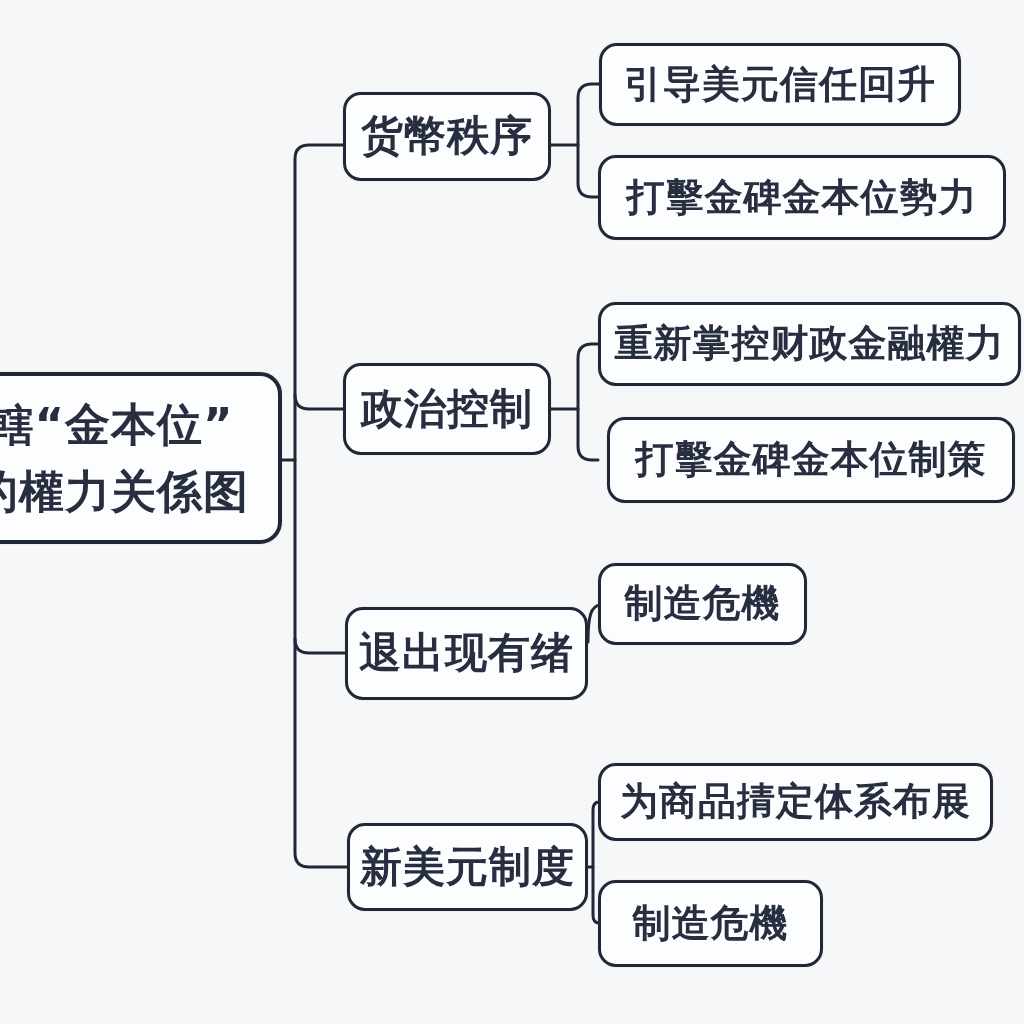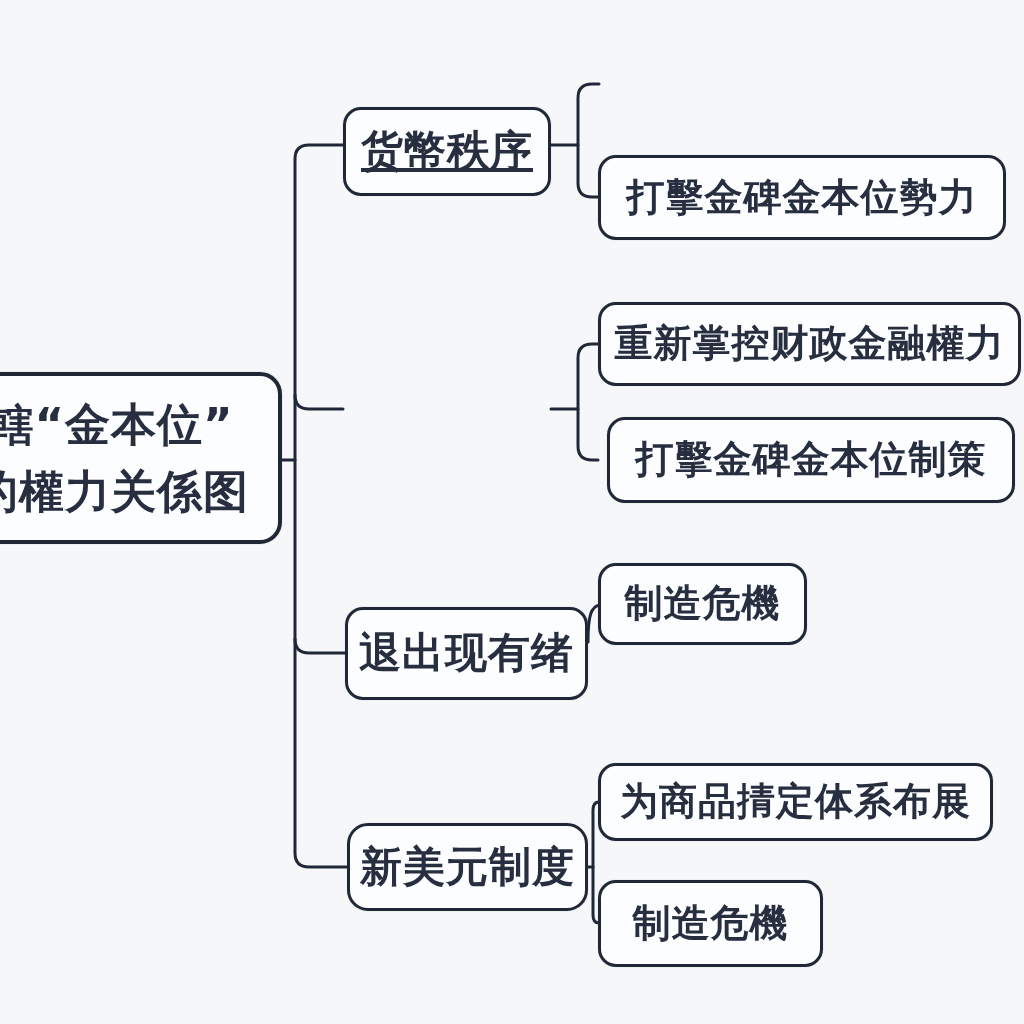--- a/index.html
+++ b/index.html
@@ -25,24 +25,24 @@
     box-shadow:0 0 0 1px rgba(32,40,56,0.04);
   }
   .node.root{border-width:4px;border-radius:22px;font-size:45px;line-height:1.5;}
   .node.mid{font-size:42px;}
   .node.leaf{font-size:38px;}
 
   
   .n-root{left:-60px;top:372px;width:342px;height:172px;}
 
   
-  .n-b0{left:343px;top:107px;width:208px;height:89px;text-decoration:underline;}
+  .n-b0{left:343px;top:92px;width:208px;height:89px;}
   .n-b1{left:343px;top:363px;width:208px;height:92px;}
   .n-b2{left:345px;top:607px;width:243px;height:93px;}
-  .n-b3{left:347px;top:823px;width:241px;height:88px;border-radius:21px;}
+  .n-b3{left:347px;top:823px;width:241px;height:88px;}
 
   
   .n-l0{left:599px;top:43px; width:362px;height:83px;}
   .n-l1{left:598px;top:155px;width:408px;height:85px;font-family:Liberation Serif, serif;}
   .n-l2{left:598px;top:302px;width:423px;height:84px;}
   .n-l3{left:598px;top:417px;width:408px;height:86px;margin-left:9px;}
   .n-l4{left:598px;top:563px;width:209px;height:82px;}
   .n-l5{left:598px;top:763px;width:395px;height:78px;}
   .n-l6{left:598px;top:880px;width:225px;height:87px;}
 </style>
@@ -76,27 +76,33 @@
   <div class="node root n-root">
     <div>
       <div>轄“金本位”</div>
       <div>的權力关係图</div>
     </div>
   </div>
 
   <div class="node mid n-b0">
     <span>货幣秩序</span>
   </div>
+  <div class="node mid n-b1">
+    <span>政治控制</span>
+  </div>
   <div class="node mid n-b2">
     <span>退出现有绪</span>
   </div>
   <div class="node mid n-b3">
     <span>新美元制度</span>
   </div>
 
+  <div class="node leaf n-l0">
+    <span>引导美元信任回升</span>
+  </div>
   <div class="node leaf n-l1">
     <span>打擊金碑金本位勢力</span>
   </div>
   <div class="node leaf n-l2">
     <span>重新掌控财政金融權力</span>
   </div>
   <div class="node leaf n-l3">
     <span>打擊金碑金本位制策</span>
   </div>
   <div class="node leaf n-l4">

